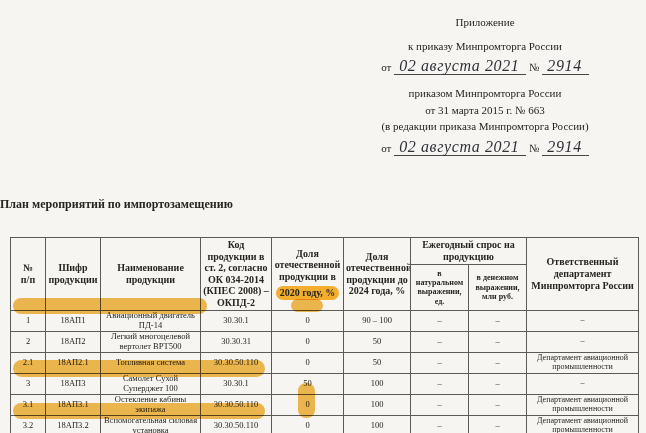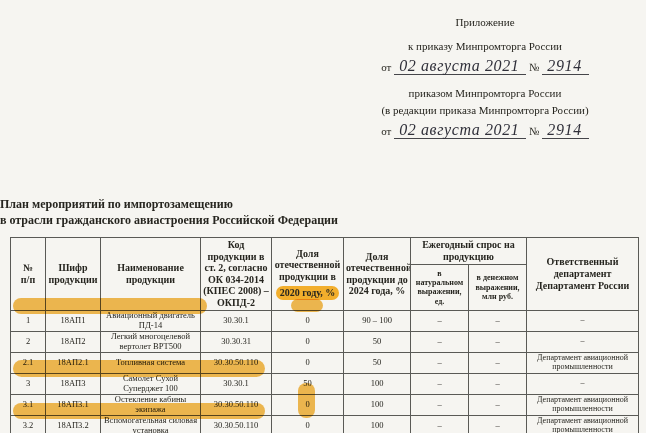--- a/index.html
+++ b/index.html
@@ -85,32 +85,32 @@
     <p>Приложение</p>
     <p class="sp-sm">к приказу Минпромторга России</p>
     <p>
       <span>от</span>
       <span class="handwritten">02 августа 2021</span>
       <span>№</span>
       <span class="handwritten">2914</span>
     </p>
 
     <p class="sp-sm">приказом Минпромторга России</p>
+    <p>от 31 марта 2015 г. № 663</p>
     <p>(в редакции приказа Минпромторга России)</p>
     <p>
       <span>от</span>
       <span class="handwritten">02 августа 2021</span>
       <span>№</span>
       <span class="handwritten">2914</span>
     </p>
   </div>
 
   <div class="doc-title">
     <div>План мероприятий по импортозамещению</div>
-    <div>в отрасли гражданского авиастроения Российской Федерации</div>
   </div>
 
   <div class="tbl-wrap">
     <table>
       <colgroup>
         <col style="width:35px">
           <col style="width:55px">
           <col style="width:100px">
         <col style="width:71px">
           <col style="width:72px">
@@ -127,21 +127,21 @@
           </th>
           <th rowspan="2">Шифр продукции</th>
           <th rowspan="2">Наименование продукции</th>
           <th rowspan="2">Код продукции в ст. 2, согласно ОК 034-2014 (КПЕС 2008) – ОКПД-2</th>
           <th rowspan="2">
             <span>Доля отечественной продукции в</span>
             <span class="hl-inline">2020 году, %</span>
           </th>
           <th rowspan="2">Доля отечественной продукции до 2024 года, %</th>
           <th colspan="2" class="group-th">Ежегодный спрос на продукцию</th>
-          <th rowspan="2">Ответственный департамент Департамент России</th>
+          <th rowspan="2">Ответственный департамент Минпромторга России</th>
         </tr>
         <tr class="sub-row">
           <th>в натуральном выражении, ед.</th>
           <th>в денежном выражении, млн руб.</th>
         </tr>
       </thead>
       <tbody>
           <tr>
             <td>1</td>
             <td>18АП1</td>

